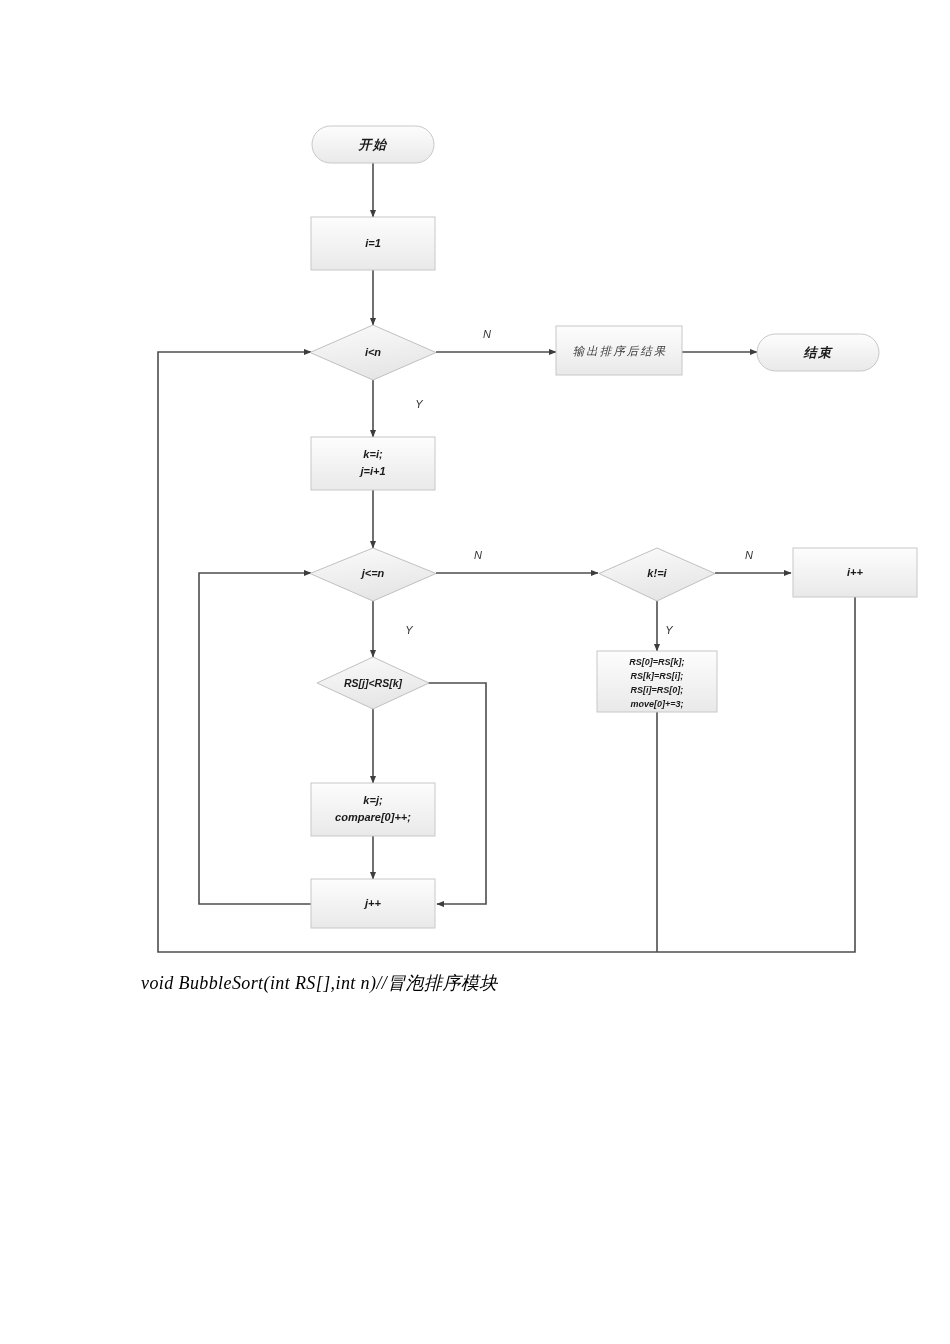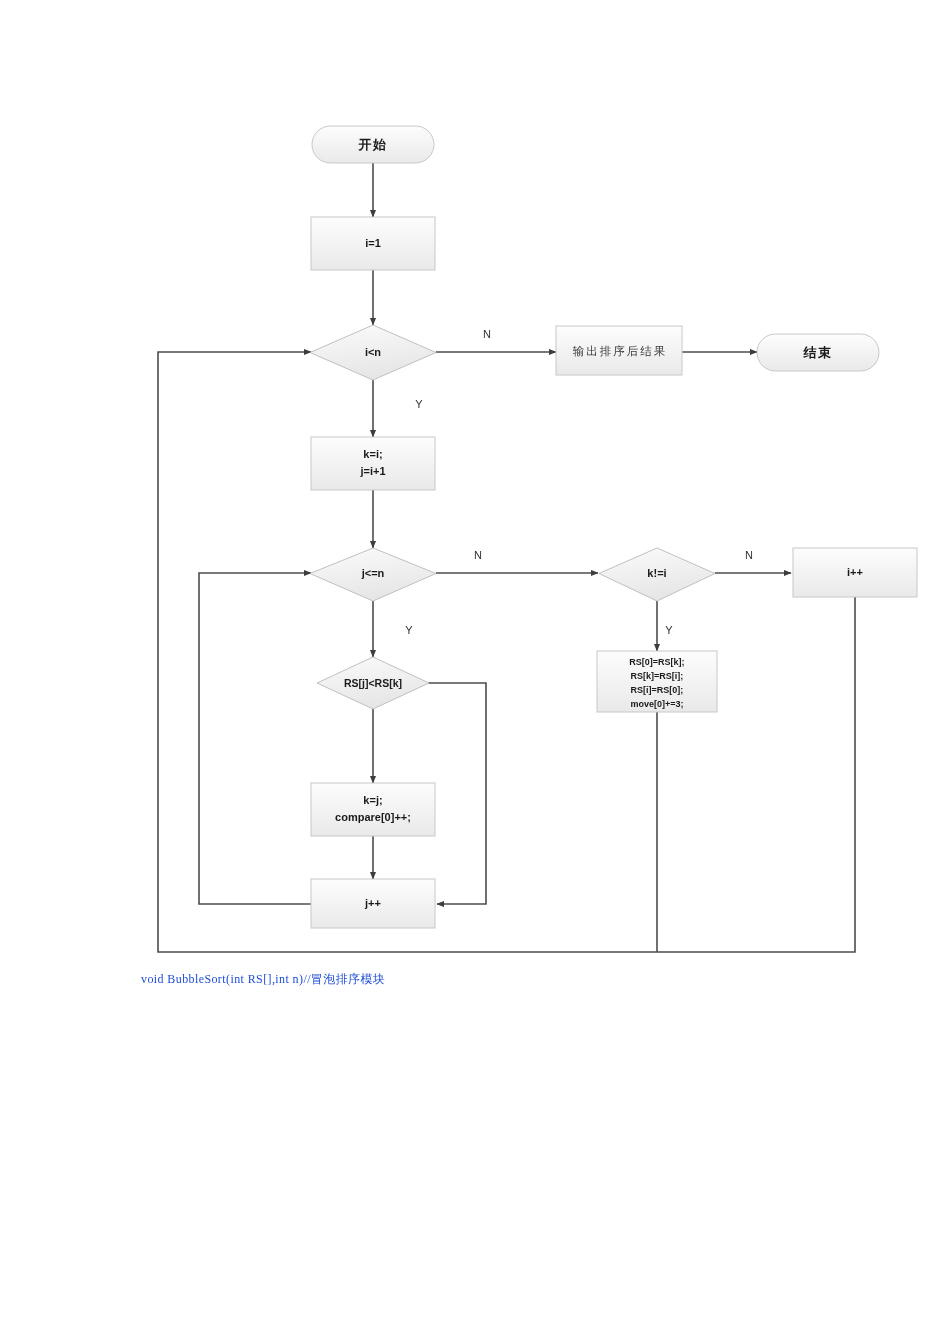--- a/index.html
+++ b/index.html
@@ -11,20 +11,21 @@
     width: 950px;
     height: 1344px;
     font-family: "Liberation Sans", sans-serif;
     overflow: hidden;
   }
   #page {
     position: relative;
     width: 760px;
     height: 1344px;
     background: #ffffff;
+    font-style: italic;
   }
   #flow-svg {
     position: absolute;
     left: 0;
     top: 0;
     width: 950px;
     height: 1010px;
   }
   .node-label {
     font-family: "Liberation Sans", sans-serif;
@@ -100,22 +101,22 @@
     fill: none;
     stroke: #4d4d4d;
     stroke-width: 1.6;
     marker-end: url(#arrowhead);
   }
   .caption {
     position: absolute;
     left: 141px;
     top: 971px;
     font-family: "Liberation Serif", serif;
-    font-size: 12px;
-    color: #1d4ed8;
+    font-size: 18px;
+    color: #000000;
     letter-spacing: 0.4px;
     white-space: nowrap;
   }
 </style>
 </head>
 <body>
 
 <div id="page">
 
   <svg id="flow-svg" viewBox="0 0 950 1010">

